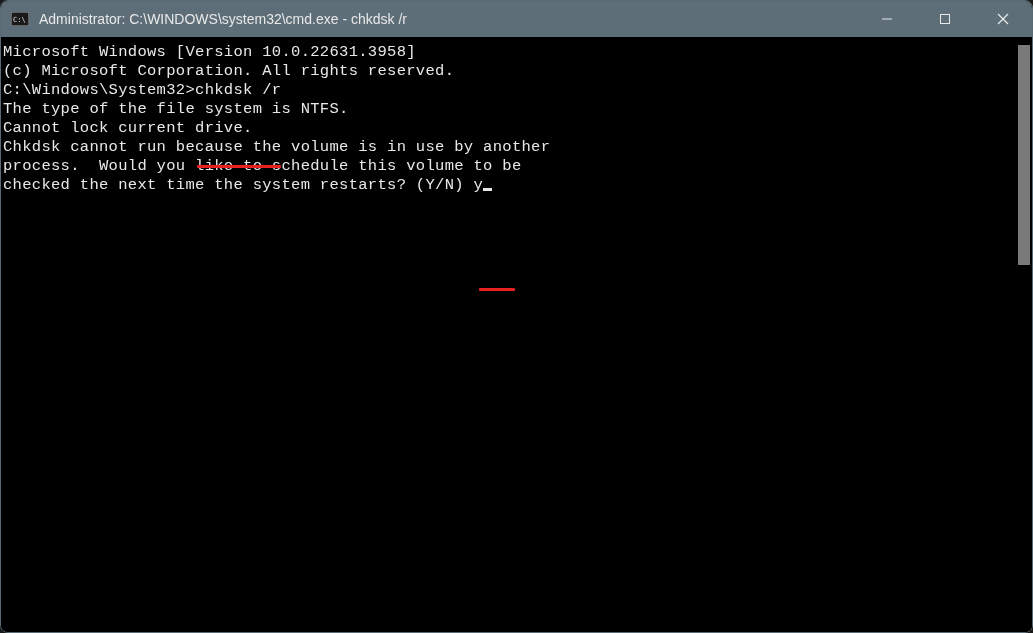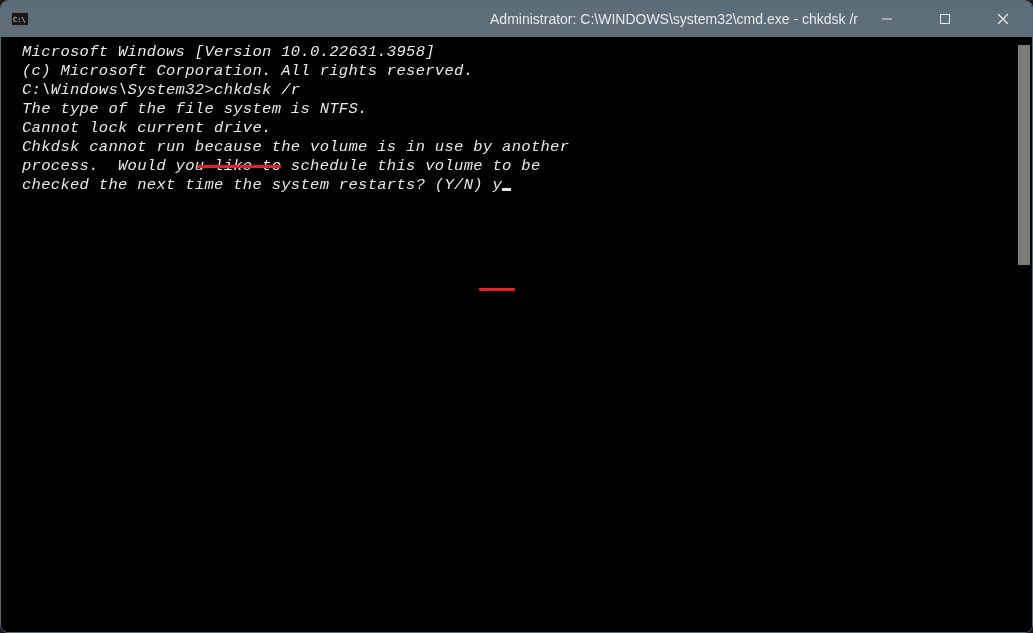--- a/index.html
+++ b/index.html
@@ -40,42 +40,40 @@
       height: 18px;
       margin-right: 10px;
       display: flex;
       align-items: center;
       justify-content: center;
     }
     .titlebar-title {
       flex: 1;
       white-space: nowrap;
       overflow: hidden;
-      text-align: right;
     }
     .window-controls {
       display: flex;
       height: 100%;
     }
     .win-btn {
       width: 58px;
       height: 100%;
       display: flex;
       align-items: center;
       justify-content: center;
       color: #e8e8e8;
       cursor: pointer;
     }
     .terminal-area {
       flex: 1;
       background: #000;
       position: relative;
-      padding: 6px 0 0 21px;
+      padding: 6px 0 0 2px;
       display: flex;
-      font-style: italic;
     }
     .terminal-content {
       flex: 1;
       color: #e8e8e8;
       font-family: Consolas, 'Courier New', monospace;
       font-size: 15.5px;
       line-height: 19px;
       white-space: pre-wrap;
       letter-spacing: 0.3px;
     }

